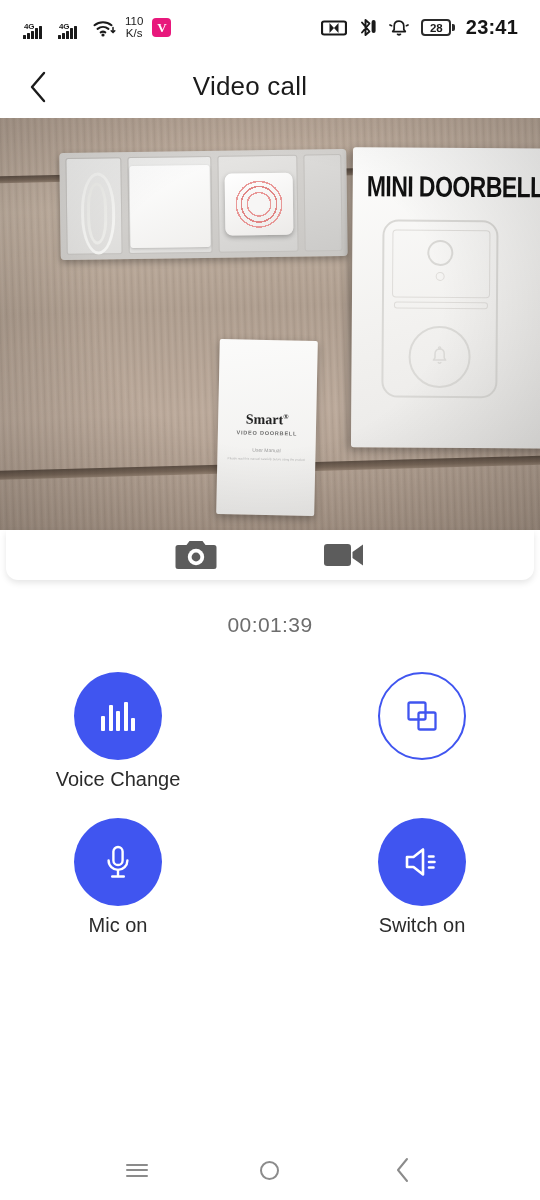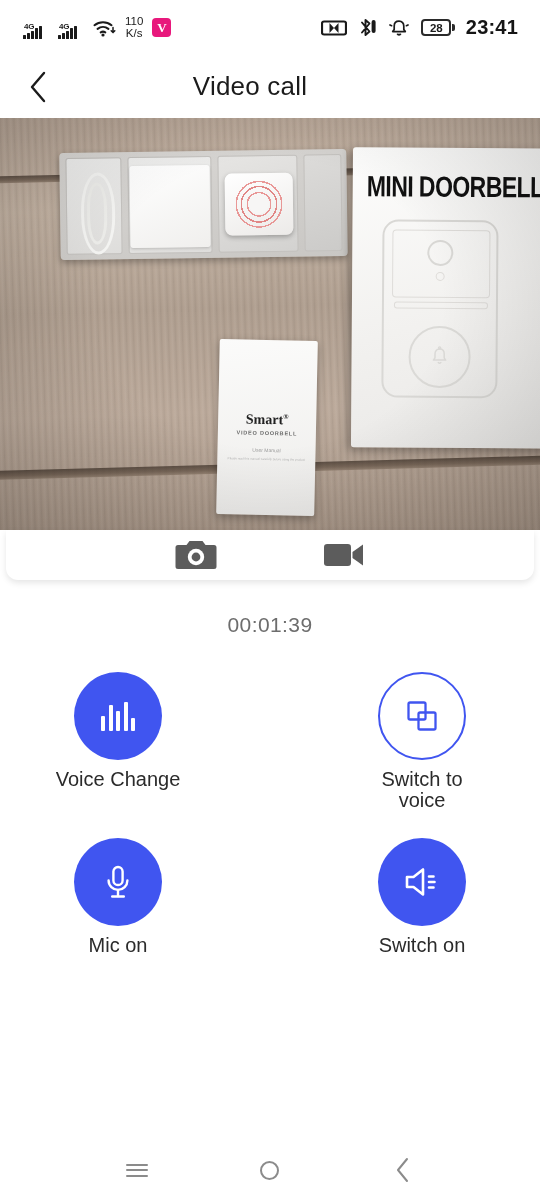--- a/index.html
+++ b/index.html
@@ -669,21 +669,20 @@
 
       <div class="ctrl placeholder"></div>
 
       <div class="ctrl">
         <div class="circle outline-blue">
           <svg width="34" height="34" viewBox="0 0 34 34">
             <rect x="3.5" y="3.5" width="17" height="17" rx="1.6" fill="none" stroke="#4055F0" stroke-width="2.3"></rect>
             <rect x="13.5" y="13.5" width="17" height="17" rx="1.6" fill="none" stroke="#4055F0" stroke-width="2.3"></rect>
           </svg>
         </div>
-        <div class="ctrl-label">Switch to voice</div>
       </div>
     </div>
 
     <div class="ctrl-row row2">
 
       <div class="ctrl">
         <div class="circle filled-blue">
           <svg width="34" height="40" viewBox="0 0 34 40">
             <rect x="12.4" y="5" width="9.2" height="18" rx="4.6" fill="none" stroke="#ffffff" stroke-width="2.4"></rect>
             <path d="M7.6 18.5 a9.4 9.4 0 0 0 18.8 0" fill="none" stroke="#ffffff" stroke-width="2.4" stroke-linecap="round"></path>

